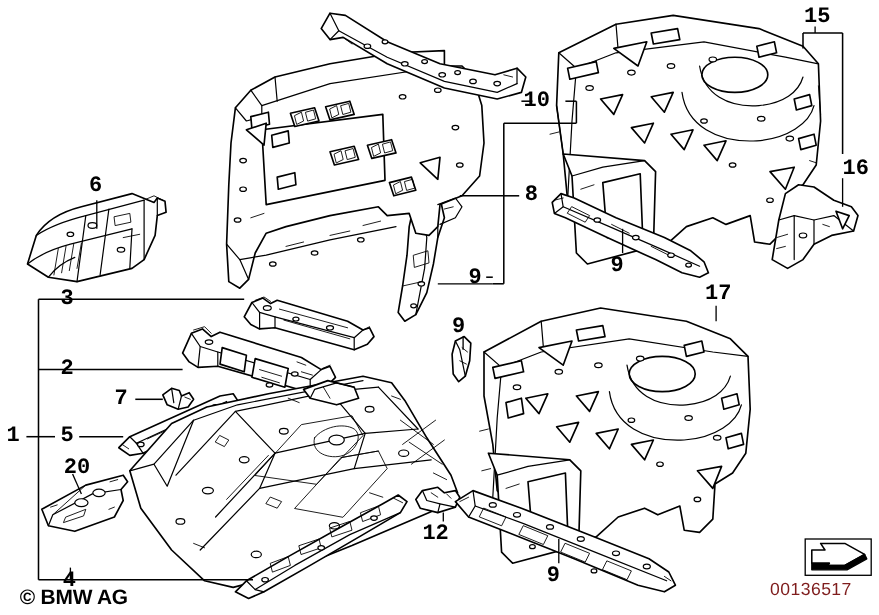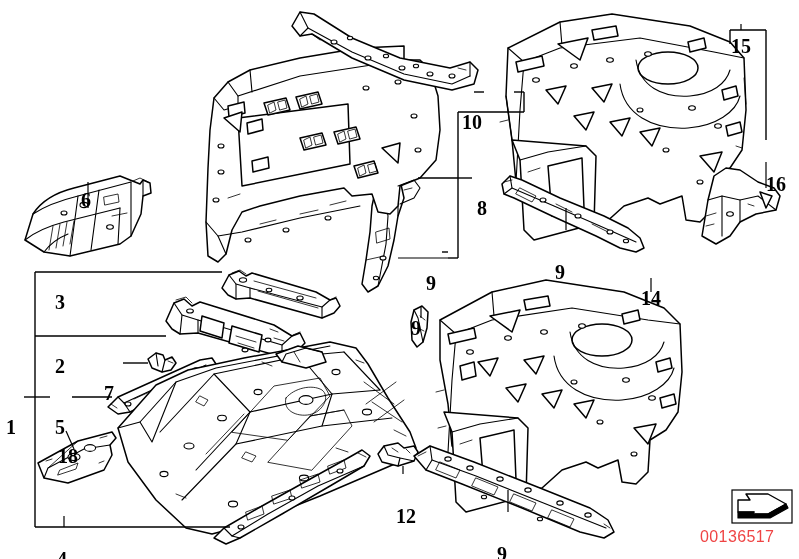--- a/index.html
+++ b/index.html
@@ -11,49 +11,48 @@
   #page{
     position:relative;
     width:799px;
     height:559px;
     background:#ffffff;
     overflow:hidden;
   }
   #art{position:absolute;left:0;top:0;width:799px;height:559px;}
   .callout{
     position:absolute;
-    font-family:Liberation Serif, serif;
+    font-family:Liberation Mono, monospace;
     font-weight:bold;
     font-size:20px;
     color:#000000;
     line-height:20px;
     letter-spacing:0px;
     white-space:nowrap;
     user-select:none;
-    margin-top:30px;
   }
   .copyright{
     position:absolute;
     left:18px;
     top:533px;
     font-family:"Liberation Sans", sans-serif;
     font-weight:bold;
     font-size:19px;
     letter-spacing:-0.2px;
     color:#000000;
     white-space:nowrap;
   }
   .partnum{
     position:absolute;
     left:700px;
     top:528px;
     font-family:"Liberation Sans", sans-serif;
     font-weight:normal;
     font-size:16px;
-    color:#ef4444;
+    color:#7f1d1d;
     letter-spacing:0.4px;
     white-space:nowrap;
   }
 </style>
 </head>
 <body>
 
 <div id="page">
 
   <svg id="art" viewBox="0 0 799 559" xmlns="http://www.w3.org/2000/svg">
@@ -547,25 +546,26 @@
 
   <div class="callout" style="left:6px;top:387px;">1</div>
   <div class="callout" style="left:55px;top:326px;">2</div>
   <div class="callout" style="left:55px;top:262px;">3</div>
   <div class="callout" style="left:57px;top:519px;">4</div>
   <div class="callout" style="left:55px;top:387px;">5</div>
   <div class="callout" style="left:81px;top:160px;">6</div>
   <div class="callout" style="left:104px;top:353px;">7</div>
   <div class="callout" style="left:477px;top:168px;">8</div>
   <div class="callout" style="left:426px;top:243px;">9</div>
-  <div class="callout" style="left:462px;top:82px;">10</div>
+  <div class="callout" style="left:476px;top:82px;">10</div>
   <div class="callout" style="left:411px;top:288px;">9</div>
-  <div class="callout" style="left:396px;top:476px;">12</div>
+  <div class="callout" style="left:384px;top:476px;">12</div>
   <div class="callout" style="left:497px;top:514px;">9</div>
-  <div class="callout" style="left:641px;top:258px;">14</div>
+  <div class="callout" style="left:641px;top:258px;">17</div>
   <div class="callout" style="left:731px;top:6px;">15</div>
   <div class="callout" style="left:766px;top:144px;">16</div>
   <div class="callout" style="left:555px;top:232px;">9</div>
-  <div class="callout" style="left:58px;top:416px;">18</div>
-
+  <div class="callout" style="left:58px;top:416px;">20</div>
+
+  <div class="copyright">© BMW AG</div>
   <div class="partnum">00136517</div>
 
 </div>
 
 </body></html>

